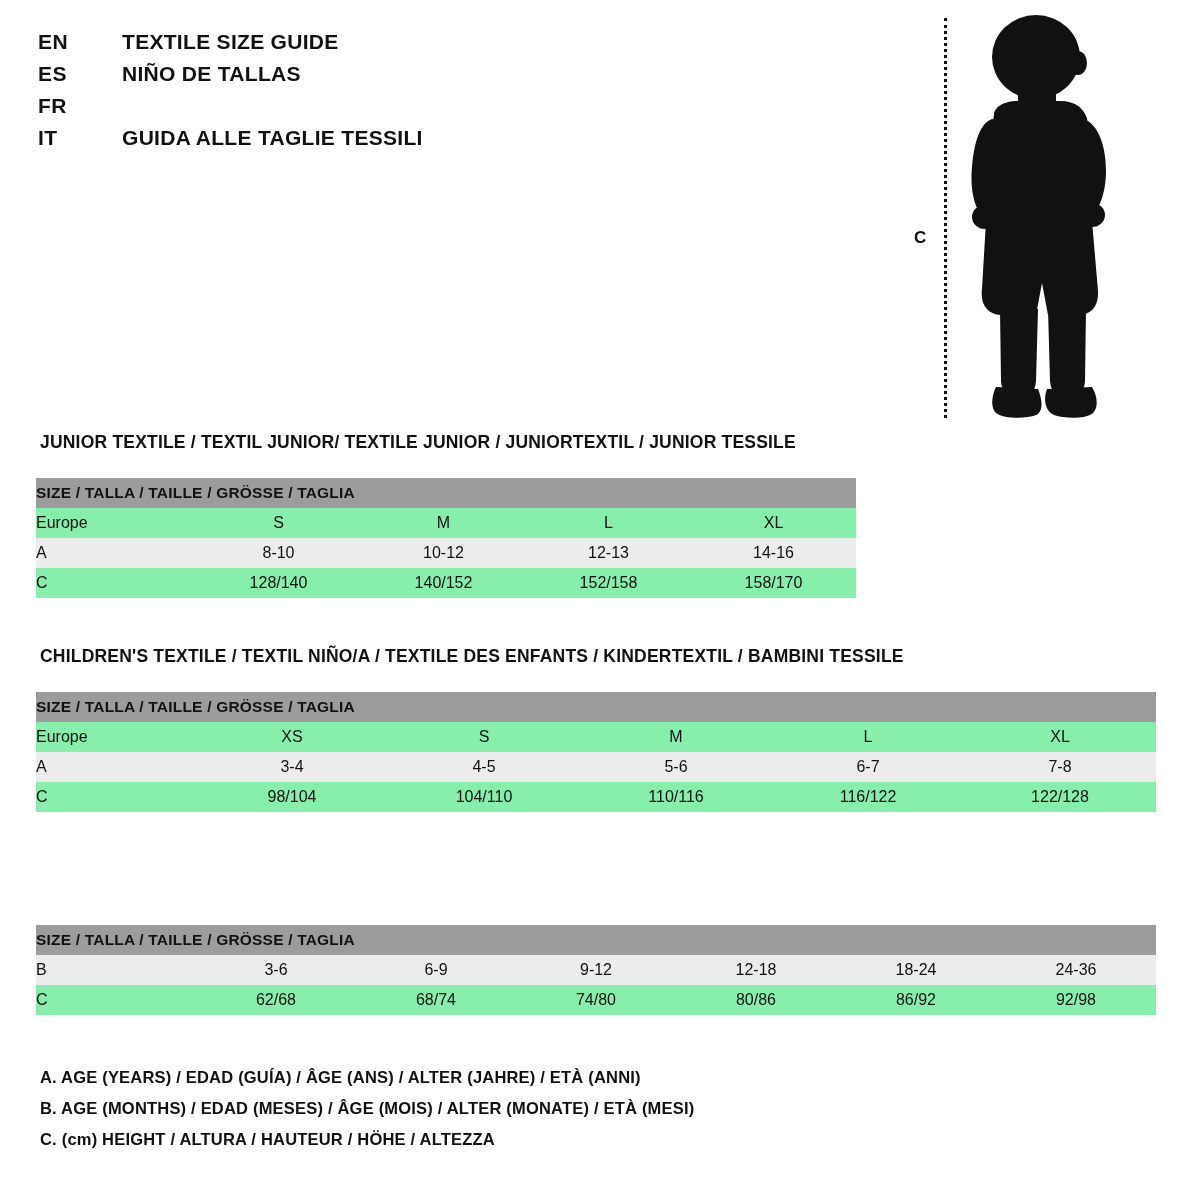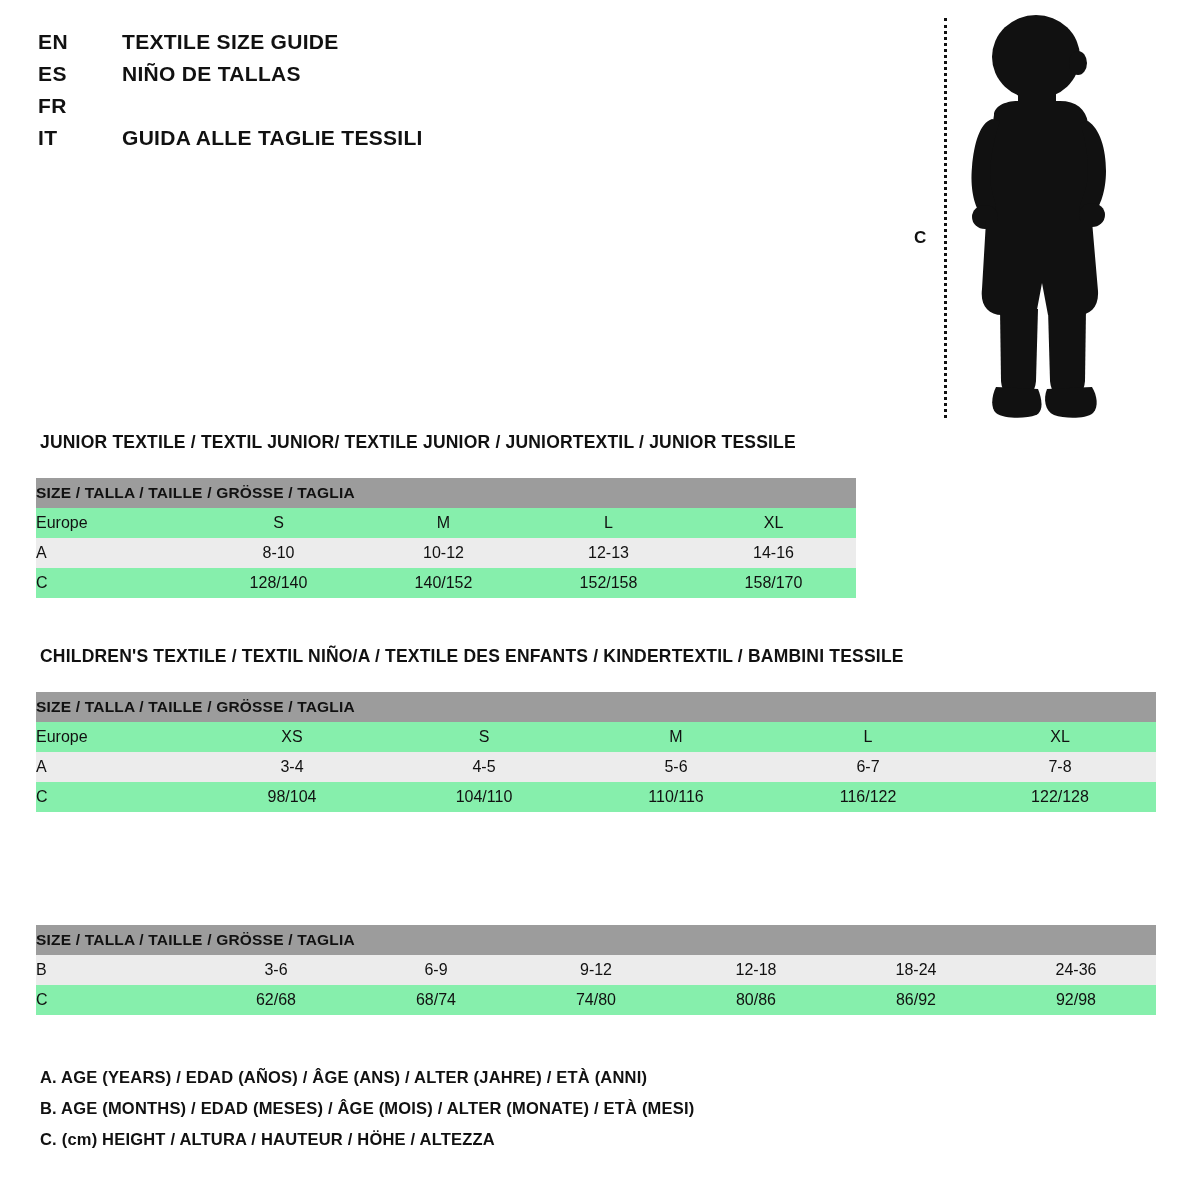--- a/index.html
+++ b/index.html
@@ -305,18 +305,18 @@
       <td class="cell-val">68/74</td>
       <td class="cell-val">74/80</td>
       <td class="cell-val">80/86</td>
       <td class="cell-val">86/92</td>
       <td class="cell-val">92/98</td>
     </tr>
   </tbody>
     </table>
 
   <div class="footnotes">
-    <div class="footnote">A. AGE (YEARS) / EDAD (AÑOS) / ÂGE (ANS) / ALTER (JAHRE) / ETÀ (ANNI)</div>
+    <div class="footnote">A. AGE (YEARS) / EDAD (GUÍA) / ÂGE (ANS) / ALTER (JAHRE) / ETÀ (ANNI)</div>
     <div class="footnote">B. AGE (MONTHS) / EDAD (MESES) / ÂGE (MOIS) / ALTER (MONATE) / ETÀ (MESI)</div>
     <div class="footnote">C. (cm) HEIGHT / ALTURA / HAUTEUR / HÖHE / ALTEZZA</div>
   </div>
 
 </div>
 
 </body></html>

